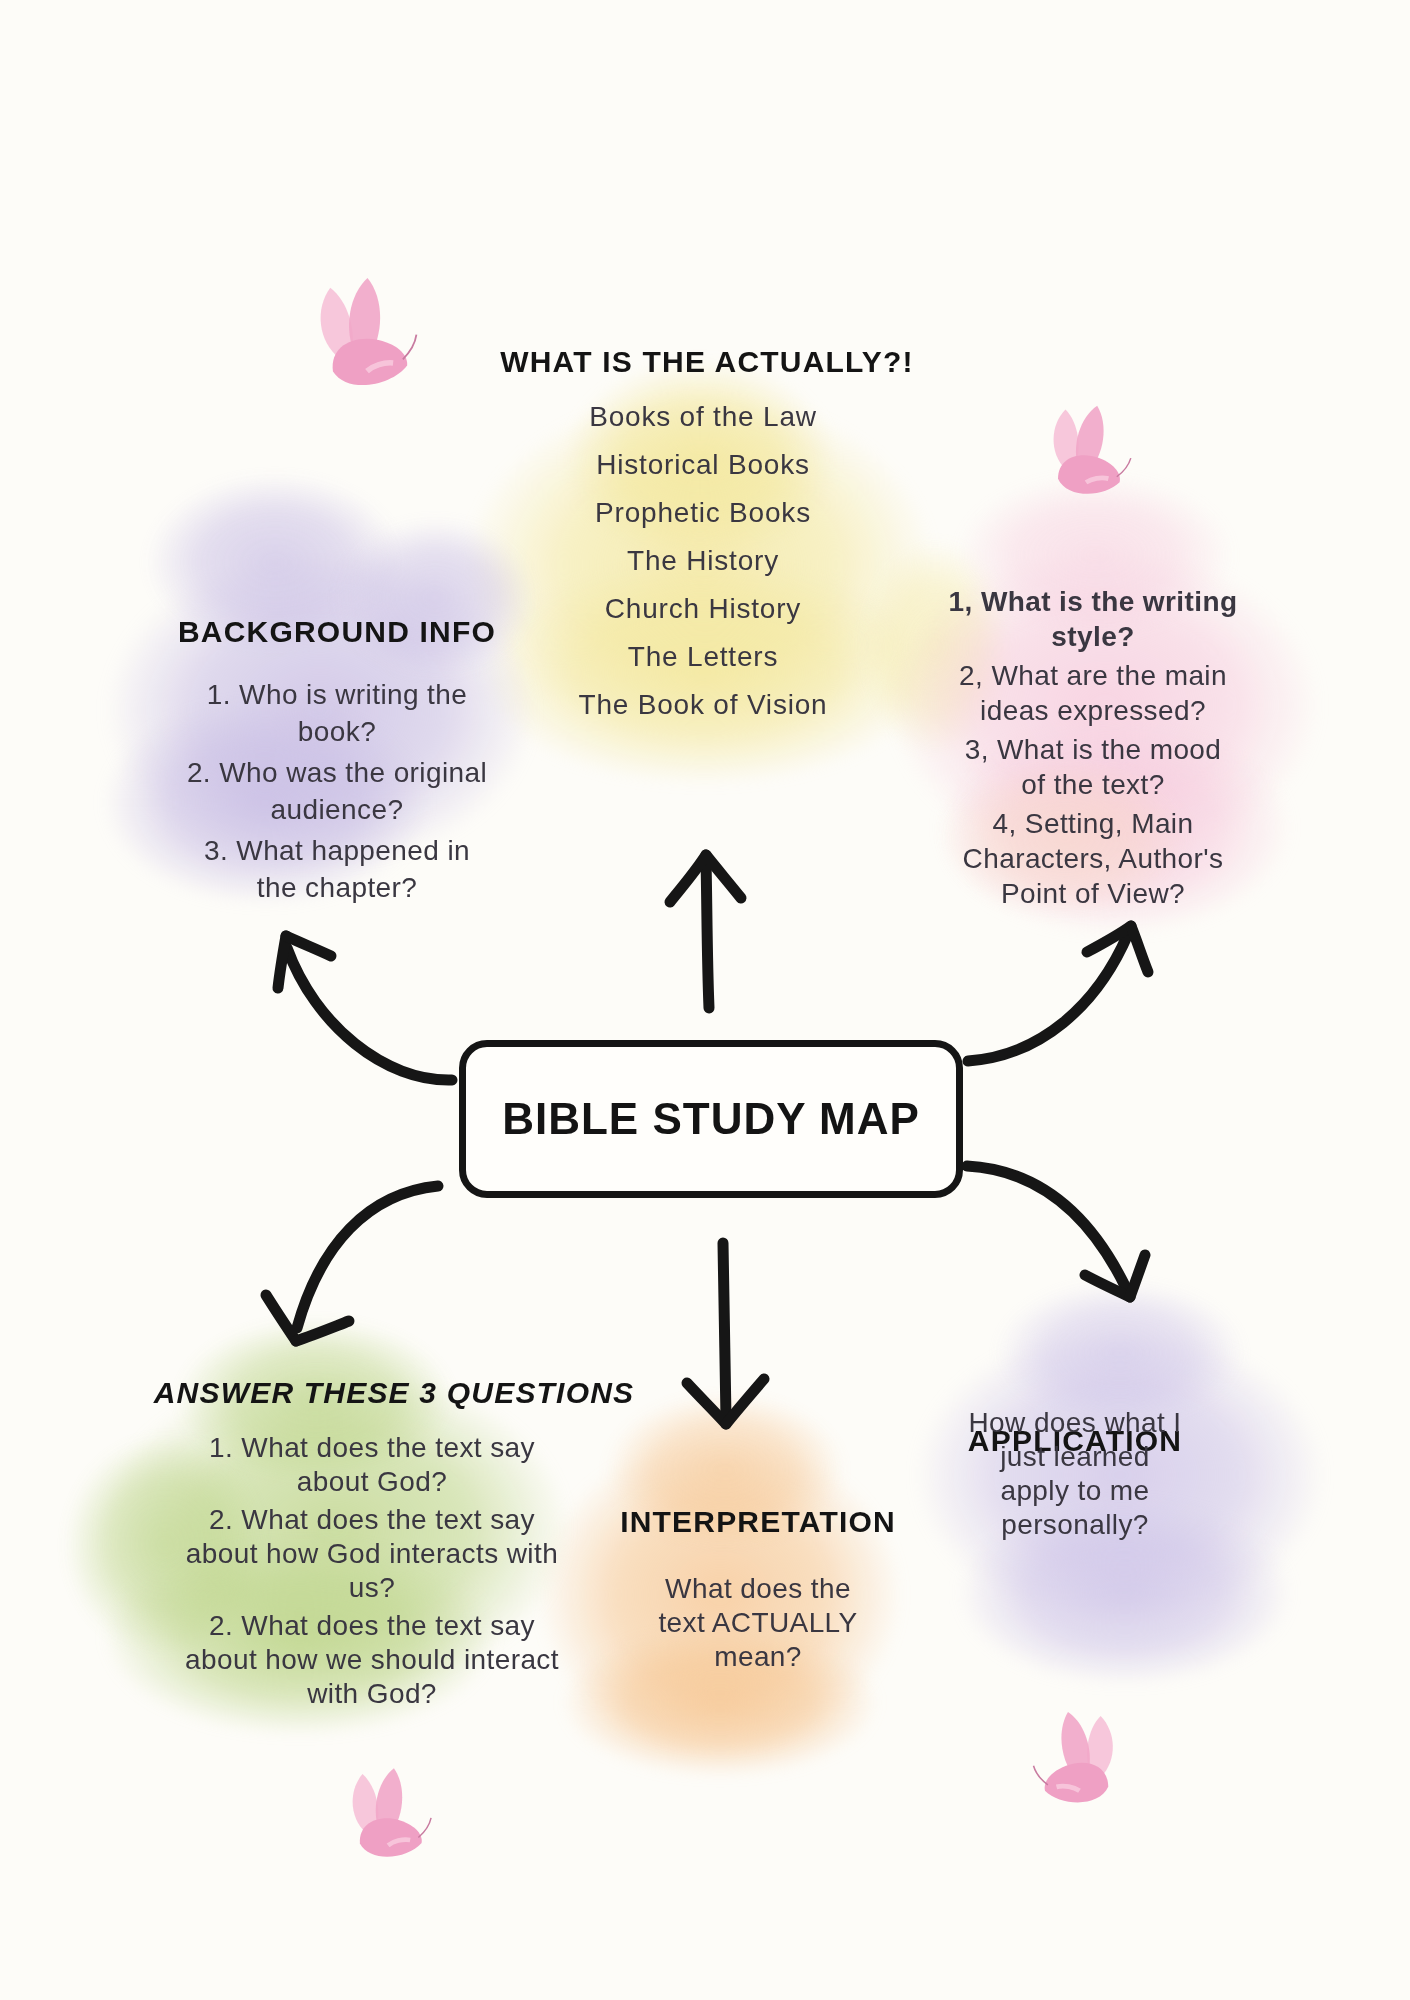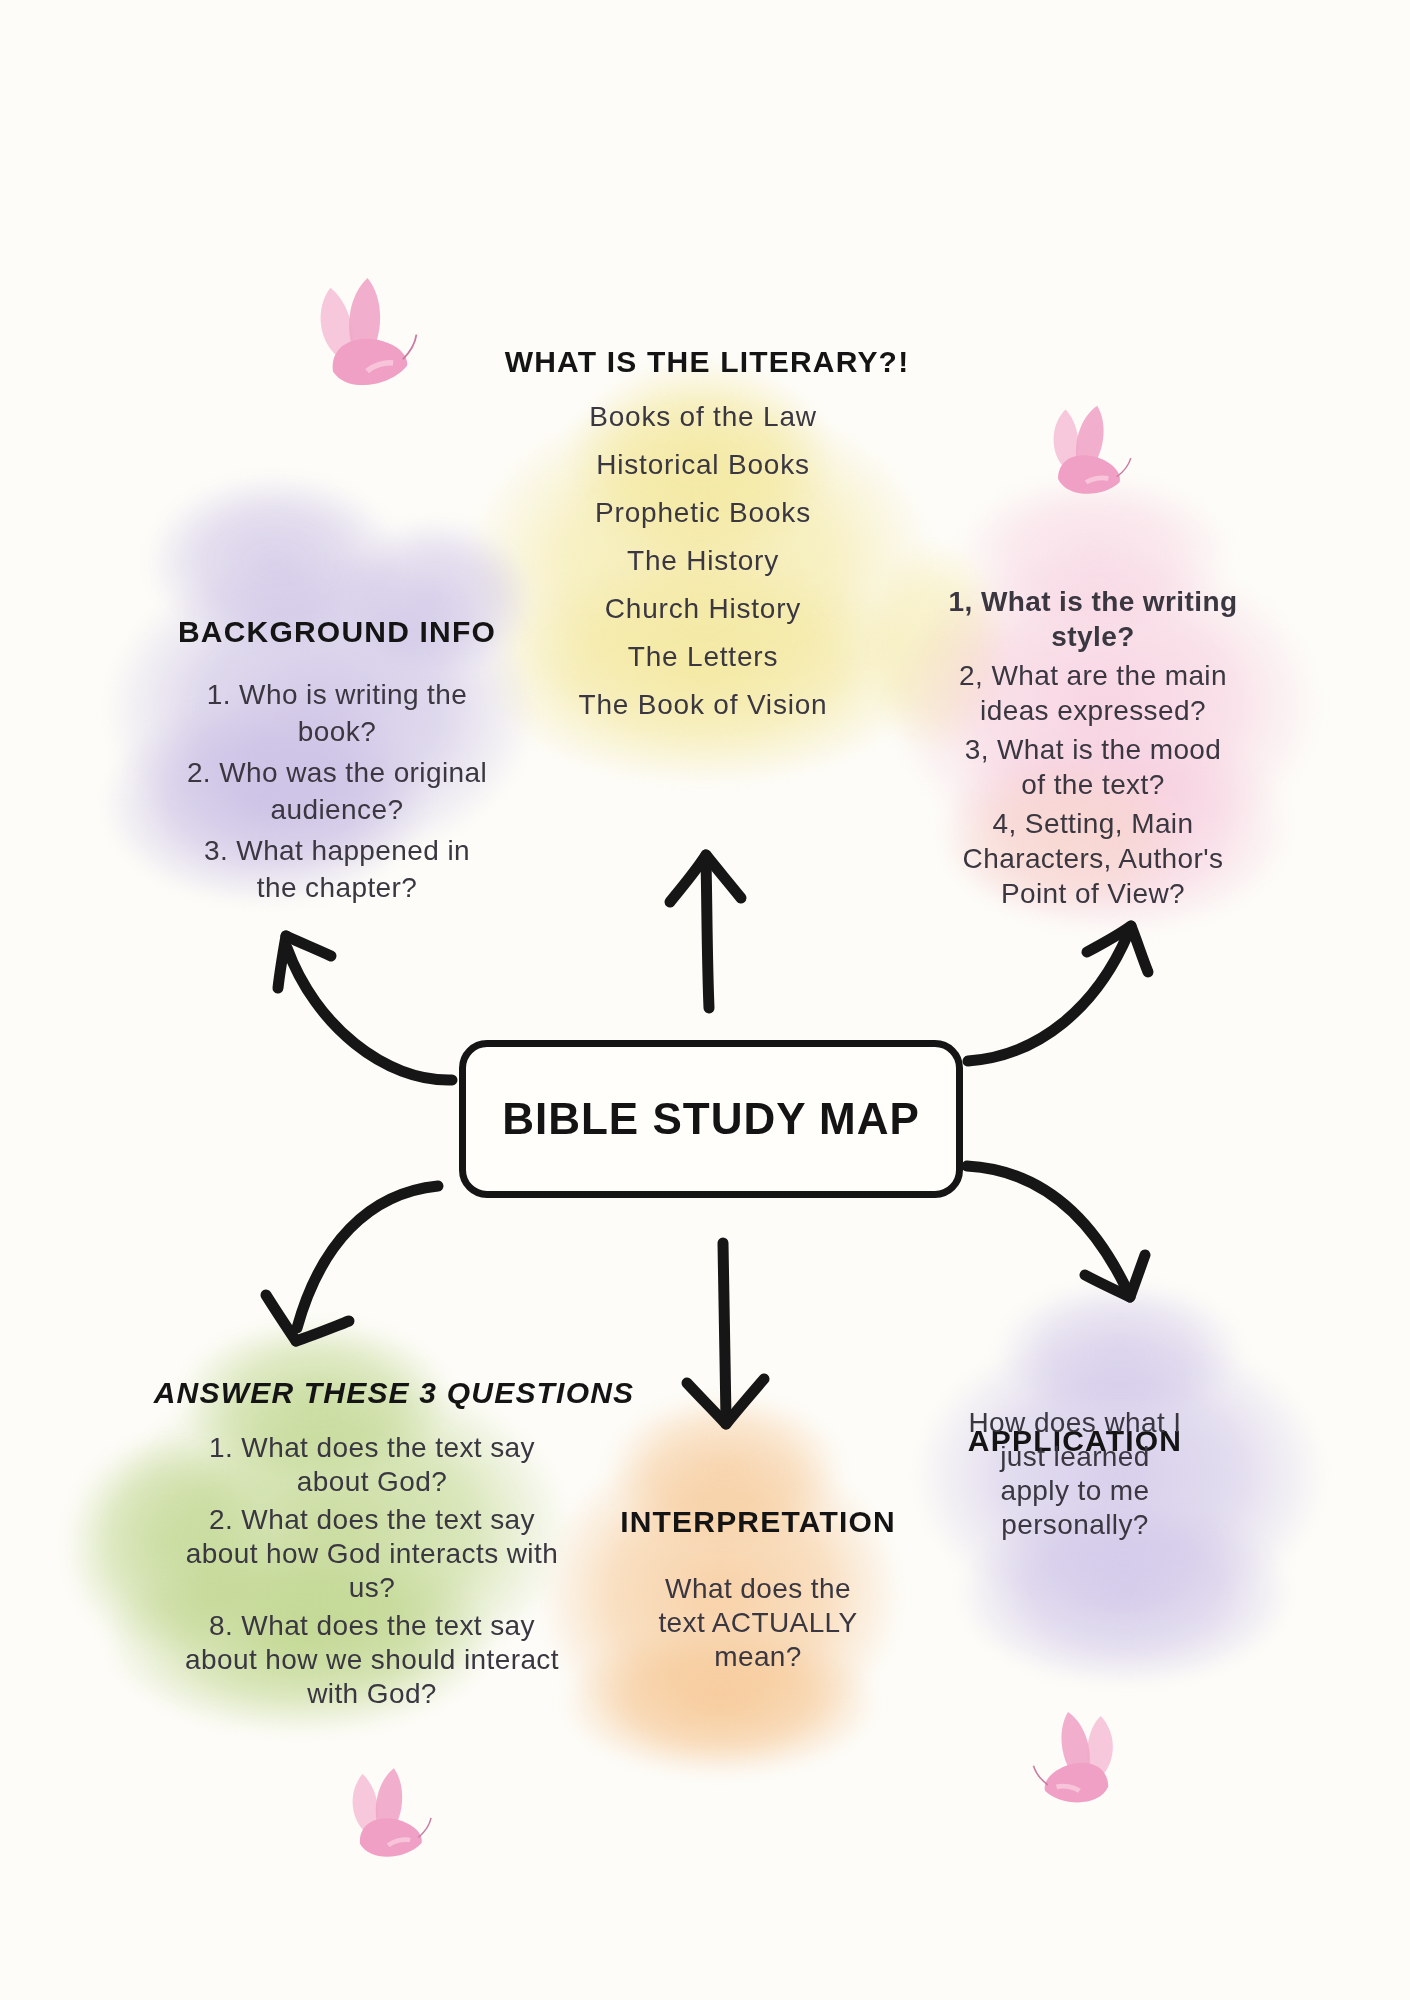--- a/index.html
+++ b/index.html
@@ -180,21 +180,21 @@
     <path d="M52,78 C44,52 54,22 72,10 C84,30 80,62 62,82 Z" fill="#f1a6c8" opacity=".9"></path>
     <path d="M30,88 C30,66 52,58 74,66 C92,73 98,84 96,92 C80,108 40,110 30,88 Z" fill="#efa0c4"></path>
     <path d="M60,92 C66,88 76,86 84,88" stroke="#fbd3e4" stroke-width="5" fill="none" opacity=".7"></path>
     <path d="M93,86 C101,80 106,73 108,66" stroke="#c87ba0" stroke-width="1.6" fill="none"></path>
   </svg>
 
   <div class="center-box">
     <span class="title">BIBLE STUDY MAP</span>
   </div>
 
-  <div class="h" style="left:407px;top:343px;">WHAT IS THE LITERARY?!</div>
+  <div class="h" style="left:407px;top:343px;">WHAT IS THE ACTUALLY?!</div>
   <div class="list lh44 cat-list" style="left:403px;top:391px;">
     <div class="item">Books of the Law</div>
     <div class="item">Historical Books</div>
     <div class="item">Prophetic Books</div>
     <div class="item">The History</div>
     <div class="item">Church History</div>
     <div class="item">The Letters</div>
     <div class="item">The Book of Vision</div>
   </div>
 
@@ -209,21 +209,21 @@
     <div class="item mw330">1, What is the writing style?</div>
     <div class="item mw325">2, What are the main ideas expressed?</div>
     <div class="item mw285">3, What is the mood of the text?</div>
     <div class="item mw300">4, Setting, Main Characters, Author's Point of View?</div>
   </div>
 
   <div class="h" style="left:94px;top:1374px;font-style:italic;">ANSWER THESE 3 QUESTIONS</div>
   <div class="list lh34" style="left:72px;top:1427px;">
     <div class="item mw375">1. What does the text say about God?</div>
     <div class="item mw375">2. What does the text say about how God interacts with us?</div>
-    <div class="item mw375">8. What does the text say about how we should interact with God?</div>
+    <div class="item mw375">2. What does the text say about how we should interact with God?</div>
   </div>
 
   <div class="h" style="left:458px;top:1503px;">INTERPRETATION</div>
   <div class="list lh34" style="left:458px;top:1568px;">
     <div class="item mw225">What does the text ACTUALLY mean?</div>
   </div>
 
   <div class="h" style="left:775px;top:1422px;">APPLICATION</div>
   <div class="list lh34" style="left:775px;top:1402px;">
     <div class="item mw225">How does what I just learned apply to me personally?</div>

